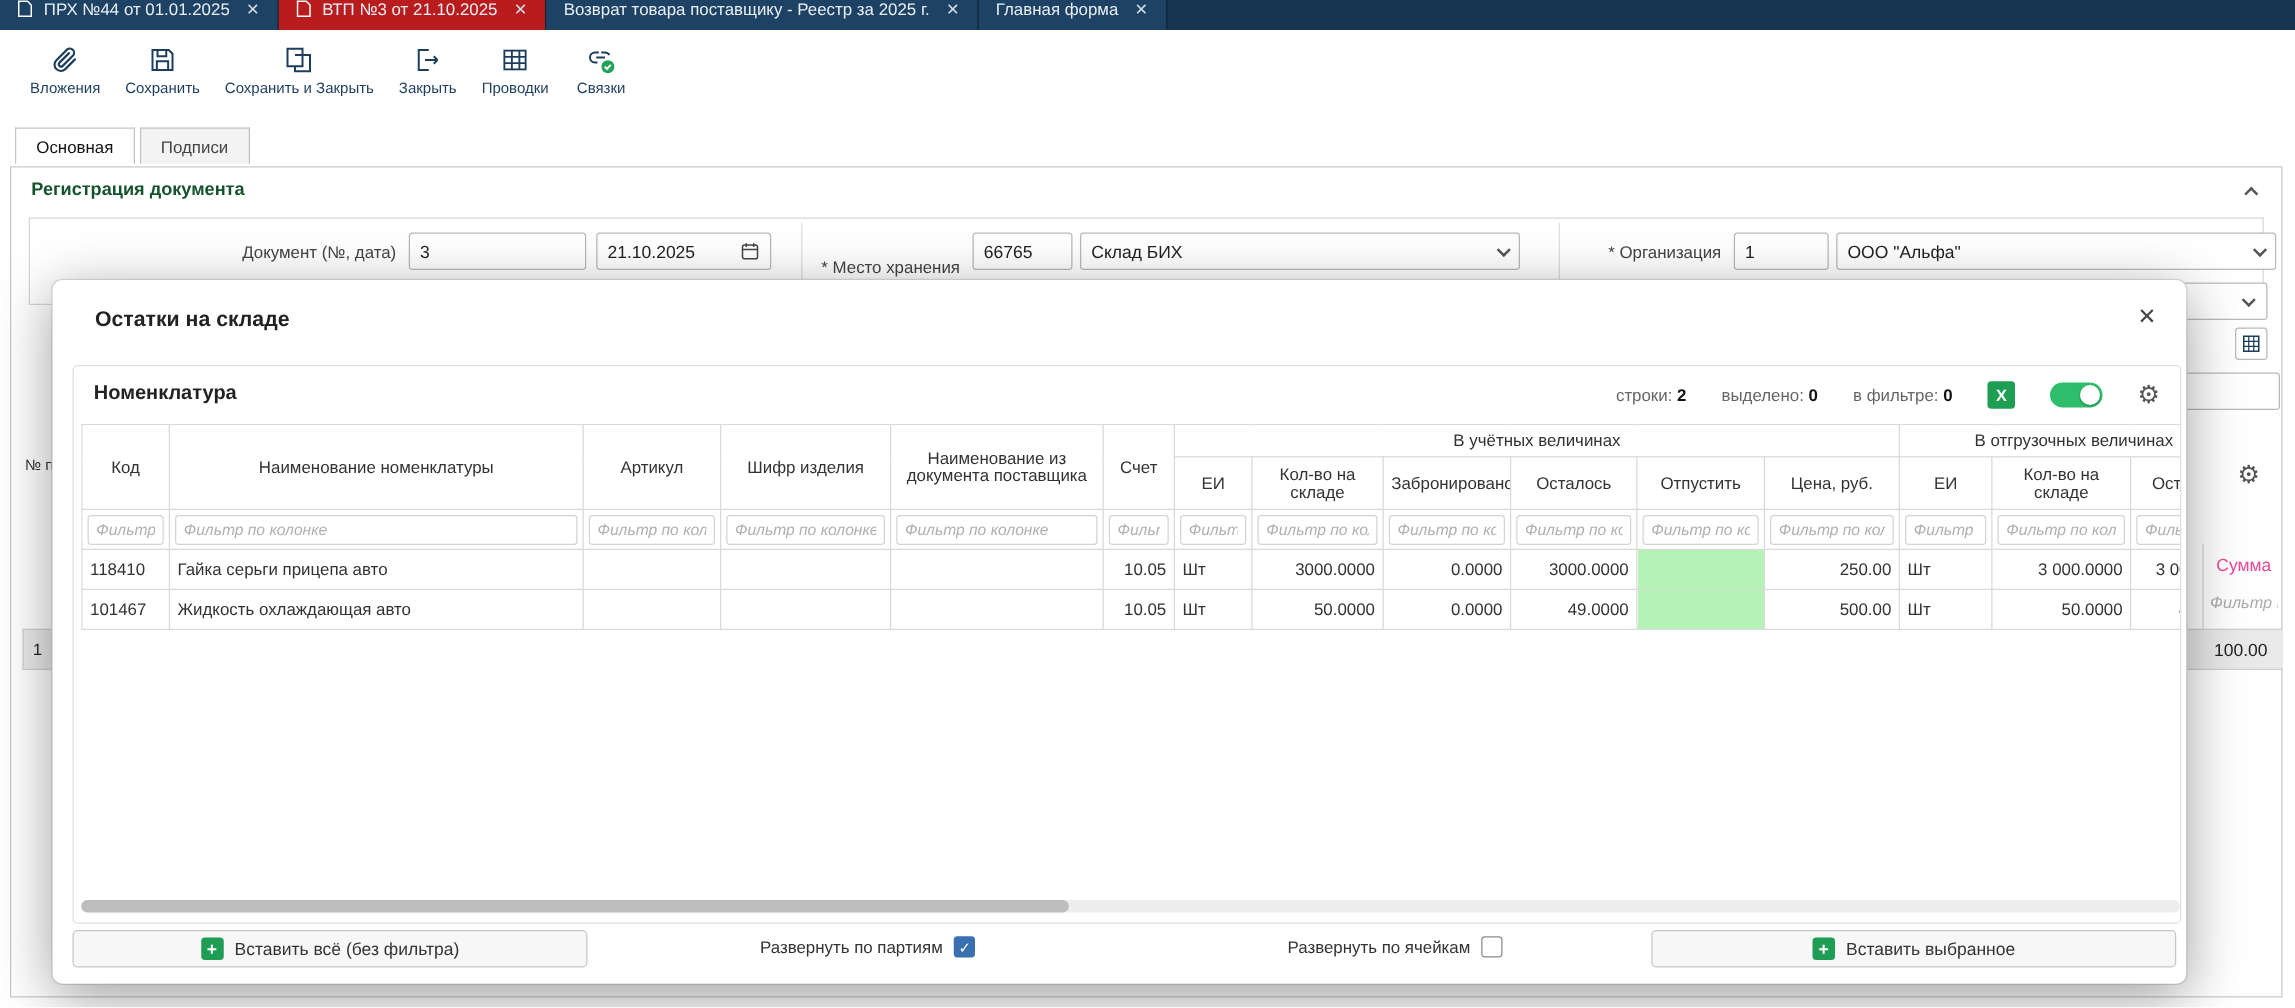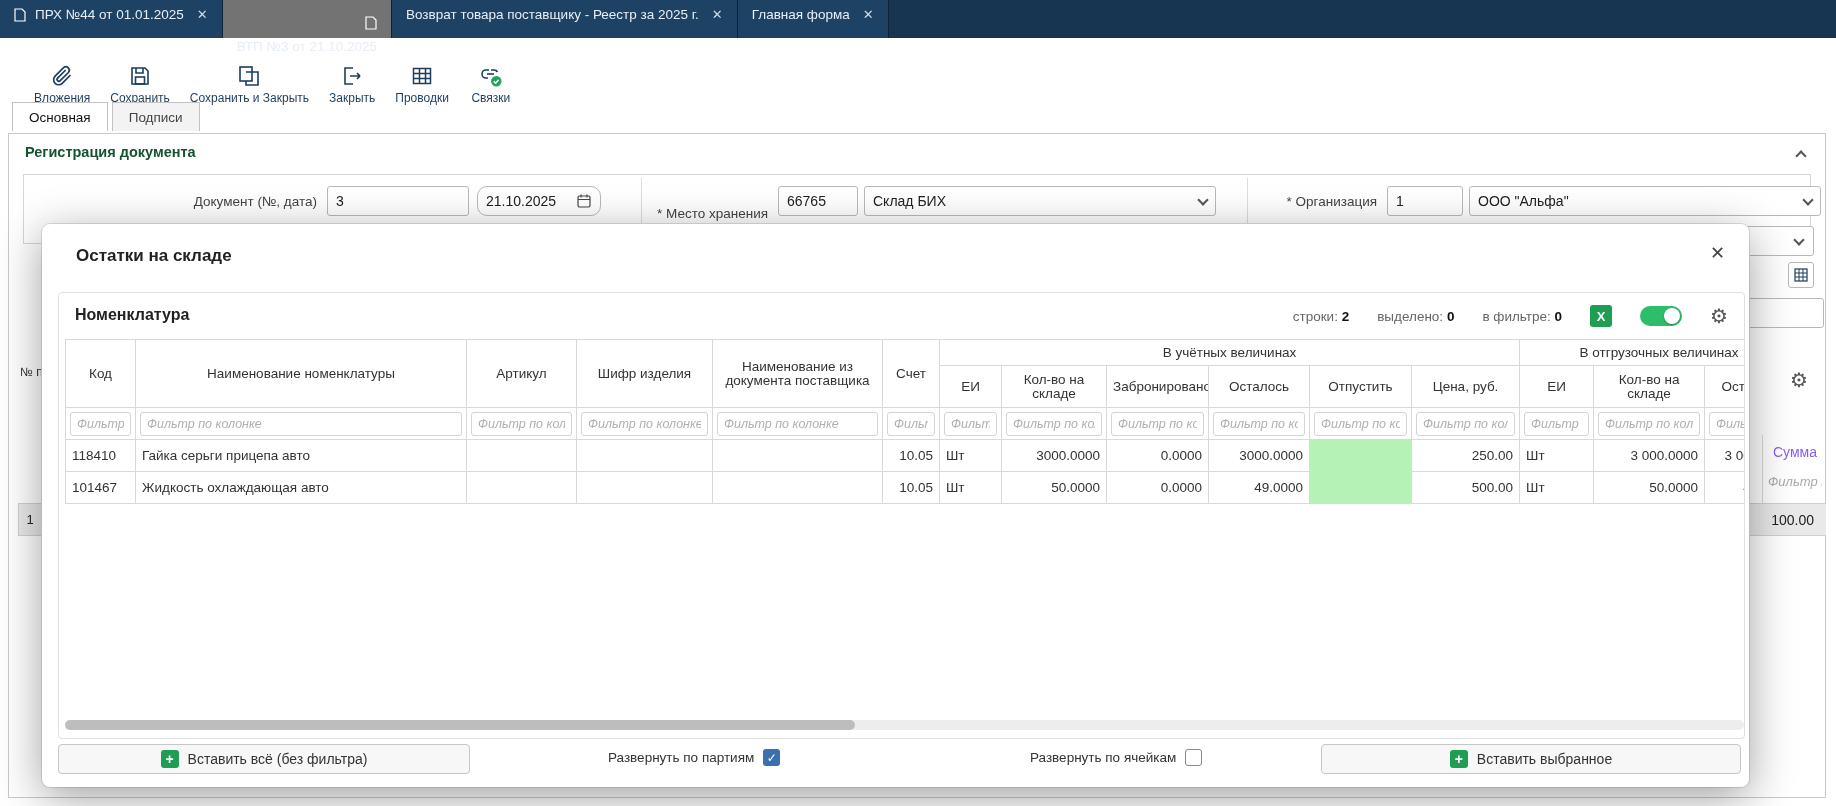--- a/index.html
+++ b/index.html
@@ -3,26 +3,26 @@
 <meta charset="utf-8">
 <style>
   * { box-sizing: border-box; margin: 0; padding: 0; }
   html,body { background:#fff; }
   #app {
     position: relative; width: 1836px; height: 806px; overflow: hidden;
     font-family: "Liberation Sans", sans-serif; color:#333; background:#fff;
   }
   
   .tabbar { position:absolute; left:0; top:0; width:1836px; height:38px; background:#173450; display:flex; align-items:stretch; }
-  .wtab { display:flex; align-items:flex-end; gap:9px; padding:16px 14px; background:#1d4263; border-right:1px solid #0e2236; color:#e8eef5; font-size:13.5px; cursor:pointer; }
-  .wtab.active { background:#737373;flex-direction:column; }
+  .wtab { display:flex; align-items:flex-start; gap:9px; padding:0 14px; background:#1d4263; border-right:1px solid #0e2236; color:#e8eef5; font-size:13.5px; cursor:pointer; }
+  .wtab.active { background:#b91c1c; }
   .wtab .doc-ic { flex:0 0 auto; display:flex; }
   .wtab .x { color:#cfd9e4; font-size:13px; margin-left:4px; }
   
-  .toolbar { position:absolute; left:0; top:52px; width:1836px; height:64px; background:#fff; display:flex; align-items:center; padding:0 24px; }
+  .toolbar { position:absolute; left:0; top:24px; width:1836px; height:64px; background:#fff; display:flex; align-items:center; padding:0 14px; }
   .tbtn { display:flex; flex-direction:column; align-items:center; justify-content:center; gap:3px; min-width:64px; padding:4px 10px; cursor:pointer; }
   .tbtn .lbl { font-size:12px; color:#1c3d5e; white-space:nowrap; }
   .tb-right { margin-left:auto; display:flex; gap:18px; }
   
   .ftabs { position:absolute; left:12px; top:102px; display:flex; z-index:3; }
   .ftab { padding:7px 16px 6px; border:1px solid #c3c3c3; border-bottom:none; background:#f3f3f3; font-size:13.5px; color:#444; cursor:pointer; margin-right:4px; }
   .ftab.active { background:#fff; color:#111; position:relative; }
   .ftab.active::after { content:""; position:absolute; left:0; right:0; bottom:-1px; height:2px; background:#fff; }
   
   .regpanel { position:absolute; left:8px; top:133px; width:1818px; bottom:8px; border:1px solid #c9c9c9; background:#fff; }
@@ -181,21 +181,21 @@
 
   <div class="regpanel">
     <div class="sec-title">Регистрация документа</div>
     <div class="sec-collapse"><span class="chev up"></span></div>
     <div class="fields-panel"></div>
     <div class="vdiv" style="left:632px;"></div>
     <div class="vdiv" style="left:1238px;"></div>
 
     <div class="flabel" style="left:98px; width:210px;">Документ (№, дата)</div>
     <div class="finput" style="left:318px; width:142px;">3</div>
-    <div class="finput" style="left:468px; width:124px; justify-content:space-between;border-radius:10px;">
+    <div class="finput" style="left:468px; width:140px; justify-content:space-between;">
       <span class="val">21.10.2025</span>
       <span>
           <svg width="16" height="16" viewBox="0 0 16 16">
             <rect x="2" y="3" width="12" height="11" rx="1.5" fill="none" stroke="#444" stroke-width="1.2"></rect>
             <path d="M2 6.5h12M5 1.5v3M11 1.5v3" stroke="#444" stroke-width="1.2"></path>
           </svg>
         </span>
     </div>
 
     <div class="flabel" style="left:569px; width:190px;margin-top:12px;">* Место хранения</div>
@@ -218,21 +218,21 @@
     </div>
   <div class="frag" style="left:1788px; top:262px; width:26px; height:26px; border:1px solid #b9b9b9; border-radius:3px; display:flex; align-items:center; justify-content:center;">
     <svg width="14" height="14" viewBox="0 0 14 14">
         <rect x="1" y="1" width="12" height="12" fill="none" stroke="#1c3d5e" stroke-width="1.2"></rect>
         <path d="M1 5h12M1 9h12M5 1v12M9 1v12" stroke="#1c3d5e" stroke-width="1"></path>
       </svg>
   </div>
   <div class="frag frag-input" style="left:1740px; top:298px; width:84px; height:30px;"></div>
   <div class="frag gear" style="left:1790px; top:370px;">⚙</div>
   <div class="frag" style="left:1762px; top:435px; width:1px; height:100px; background:#d8d8d8;"></div>
-  <div class="frag" style="left:1766px; top:444px; width:58px; font-size:14px; color:#8b5cf6; text-align:center;">Сумма</div>
+  <div class="frag" style="left:1766px; top:444px; width:58px; font-size:14px; color:#ec4899; text-align:center;">Сумма</div>
   <div class="frag" style="left:1768px; top:474px; width:54px; font-size:13px; font-style:italic; color:#aaa; white-space:nowrap; overflow:hidden;">Фильтр п</div>
   <div class="frag gray-row" style="left:1750px; top:503px; width:76px; height:33px;">100.00</div>
   <div class="frag" style="left:20px; top:365px; width:24px; font-size:12px; color:#333; white-space:nowrap; overflow:hidden;">№ п</div>
   <div class="frag gray-row" style="left:18px; top:503px; width:24px; height:33px; justify-content:center; padding-right:0; border:1px solid #d0d0d0; font-size:13px;">1</div>
 
   <div class="modal">
     <div class="m-title">Остатки на складе</div>
     <div class="m-close">✕</div>
 
     <div class="m-panel">

